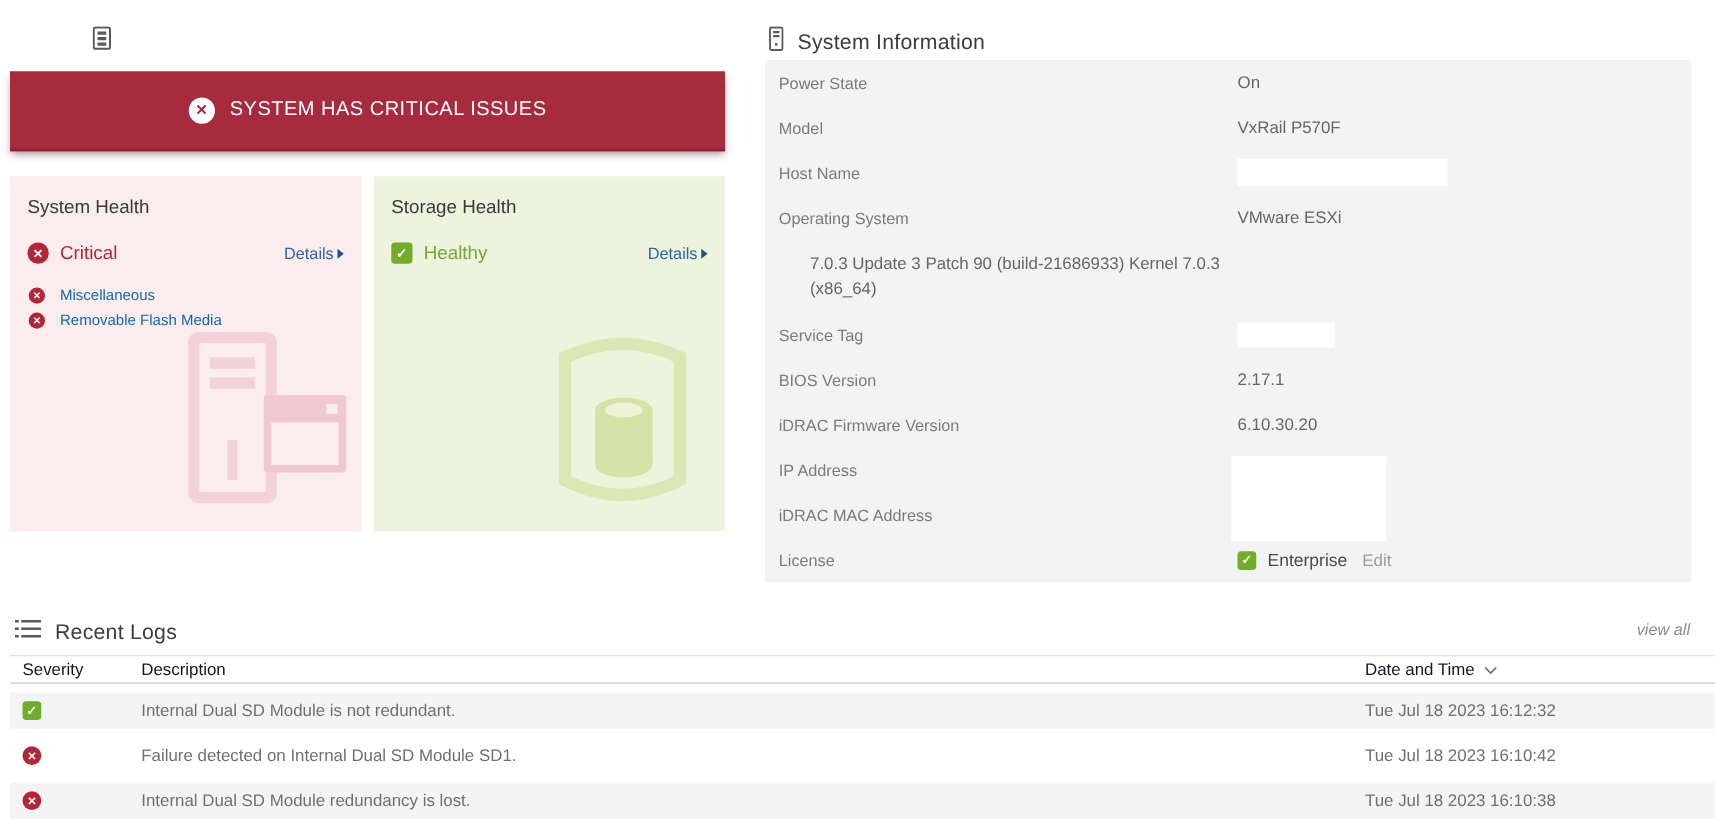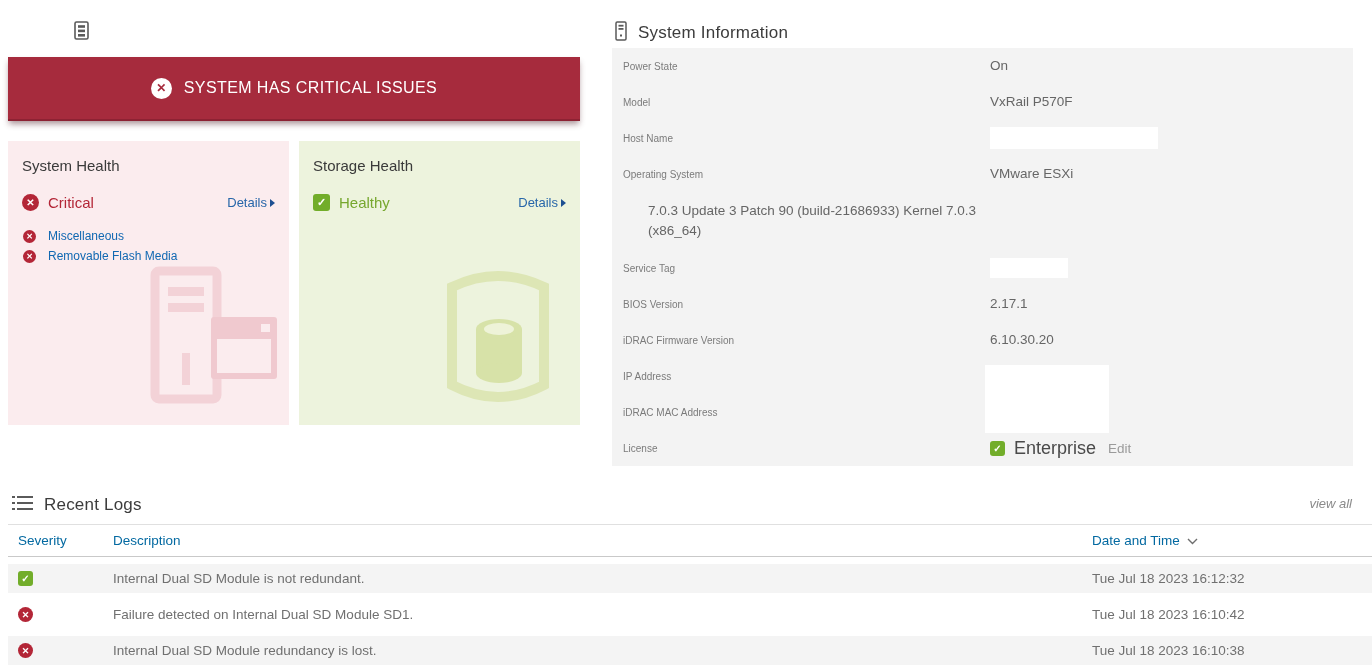--- a/index.html
+++ b/index.html
@@ -44,38 +44,38 @@
   .issue-icon { width:13px; height:13px; border-radius:50%; background:#b32637; color:#fff;
                 display:flex; align-items:center; justify-content:center;
                 font-size:8px; font-weight:bold; flex:none; margin-left:1px; }
   .issue-link { margin-left:12px; font-size:12px; color:#1168b2; cursor:pointer; }
   .watermark { position:absolute; }
 
   
   .sysinfo-panel { position:absolute; left:612px; top:48px; width:741px; height:418px; background:#f3f3f3; }
   .info-row { display:flex; align-items:center; height:36px; }
   .info-row.tall { height:58px; }
-  .info-label { width:378px; padding-left:11px; font-size:10px; color:#7b7b7b; flex:none; }
+  .info-label { width:378px; padding-left:11px; font-size:13px; color:#7b7b7b; flex:none; }
   .info-value { font-size:13.5px; color:#666; padding-right:20px; line-height:1.45; }
   .redact-hostname { width:168px; height:22px; background:#fff; }
   .redact-servicetag { width:78px; height:20px; background:#fff; }
   .redact-ipmac { position:absolute; left:373px; top:317px; width:124px; height:68px; background:#fff; }
   .license-val { display:flex; align-items:center; gap:9px; }
   .check-sq { width:15px; height:15px; border-radius:3px; background:#72ad2a; color:#fff;
               display:flex; align-items:center; justify-content:center;
               font-size:10px; font-weight:bold; flex:none; }
-  .license-name { font-size:18px; color:#4a4a4a; }
+  .license-name { font-size:14px; color:#4a4a4a; }
   .edit-link { font-size:13.5px; color:#9a9a9a; cursor:pointer; margin-left:3px; }
 
   
   .viewall { position:absolute; top:496px; right:20px; font-size:13px; color:#8a8a8a; cursor:pointer;font-style:italic; }
   .log-table { position:absolute; left:8px; right:0; top:524px; }
-  .log-head { height:33px; display:flex; align-items:center;
+  .log-head { height:23px; display:flex; align-items:center;
               border-top:1px solid #e0e0e0; border-bottom:1px solid #c9c9c9;
-              color:#0369a1; font-size:13.5px; }
+              color:#0f172a; font-size:13.5px; }
   .col-sev  { width:105px; padding-left:10px; flex:none; }
   .col-desc { flex:1; }
   .col-date { width:280px; flex:none; display:flex; align-items:center; gap:7px; }
   .sort-btn { display:flex; align-items:center; gap:7px; cursor:pointer; }
   .log-row { height:29px; margin-top:7px; display:flex; align-items:center; font-size:13.5px; color:#707070; }
   .row-gray  { background:#f4f4f4; }
   .row-white { background:#ffffff; }
   .sev-ok { width:15px; height:15px; border-radius:3px; background:#72ad2a; color:#fff;
             display:flex; align-items:center; justify-content:center; font-size:10px; font-weight:bold; }
   .sev-crit { width:15px; height:15px; border-radius:50%; background:#b32637; color:#fff;

